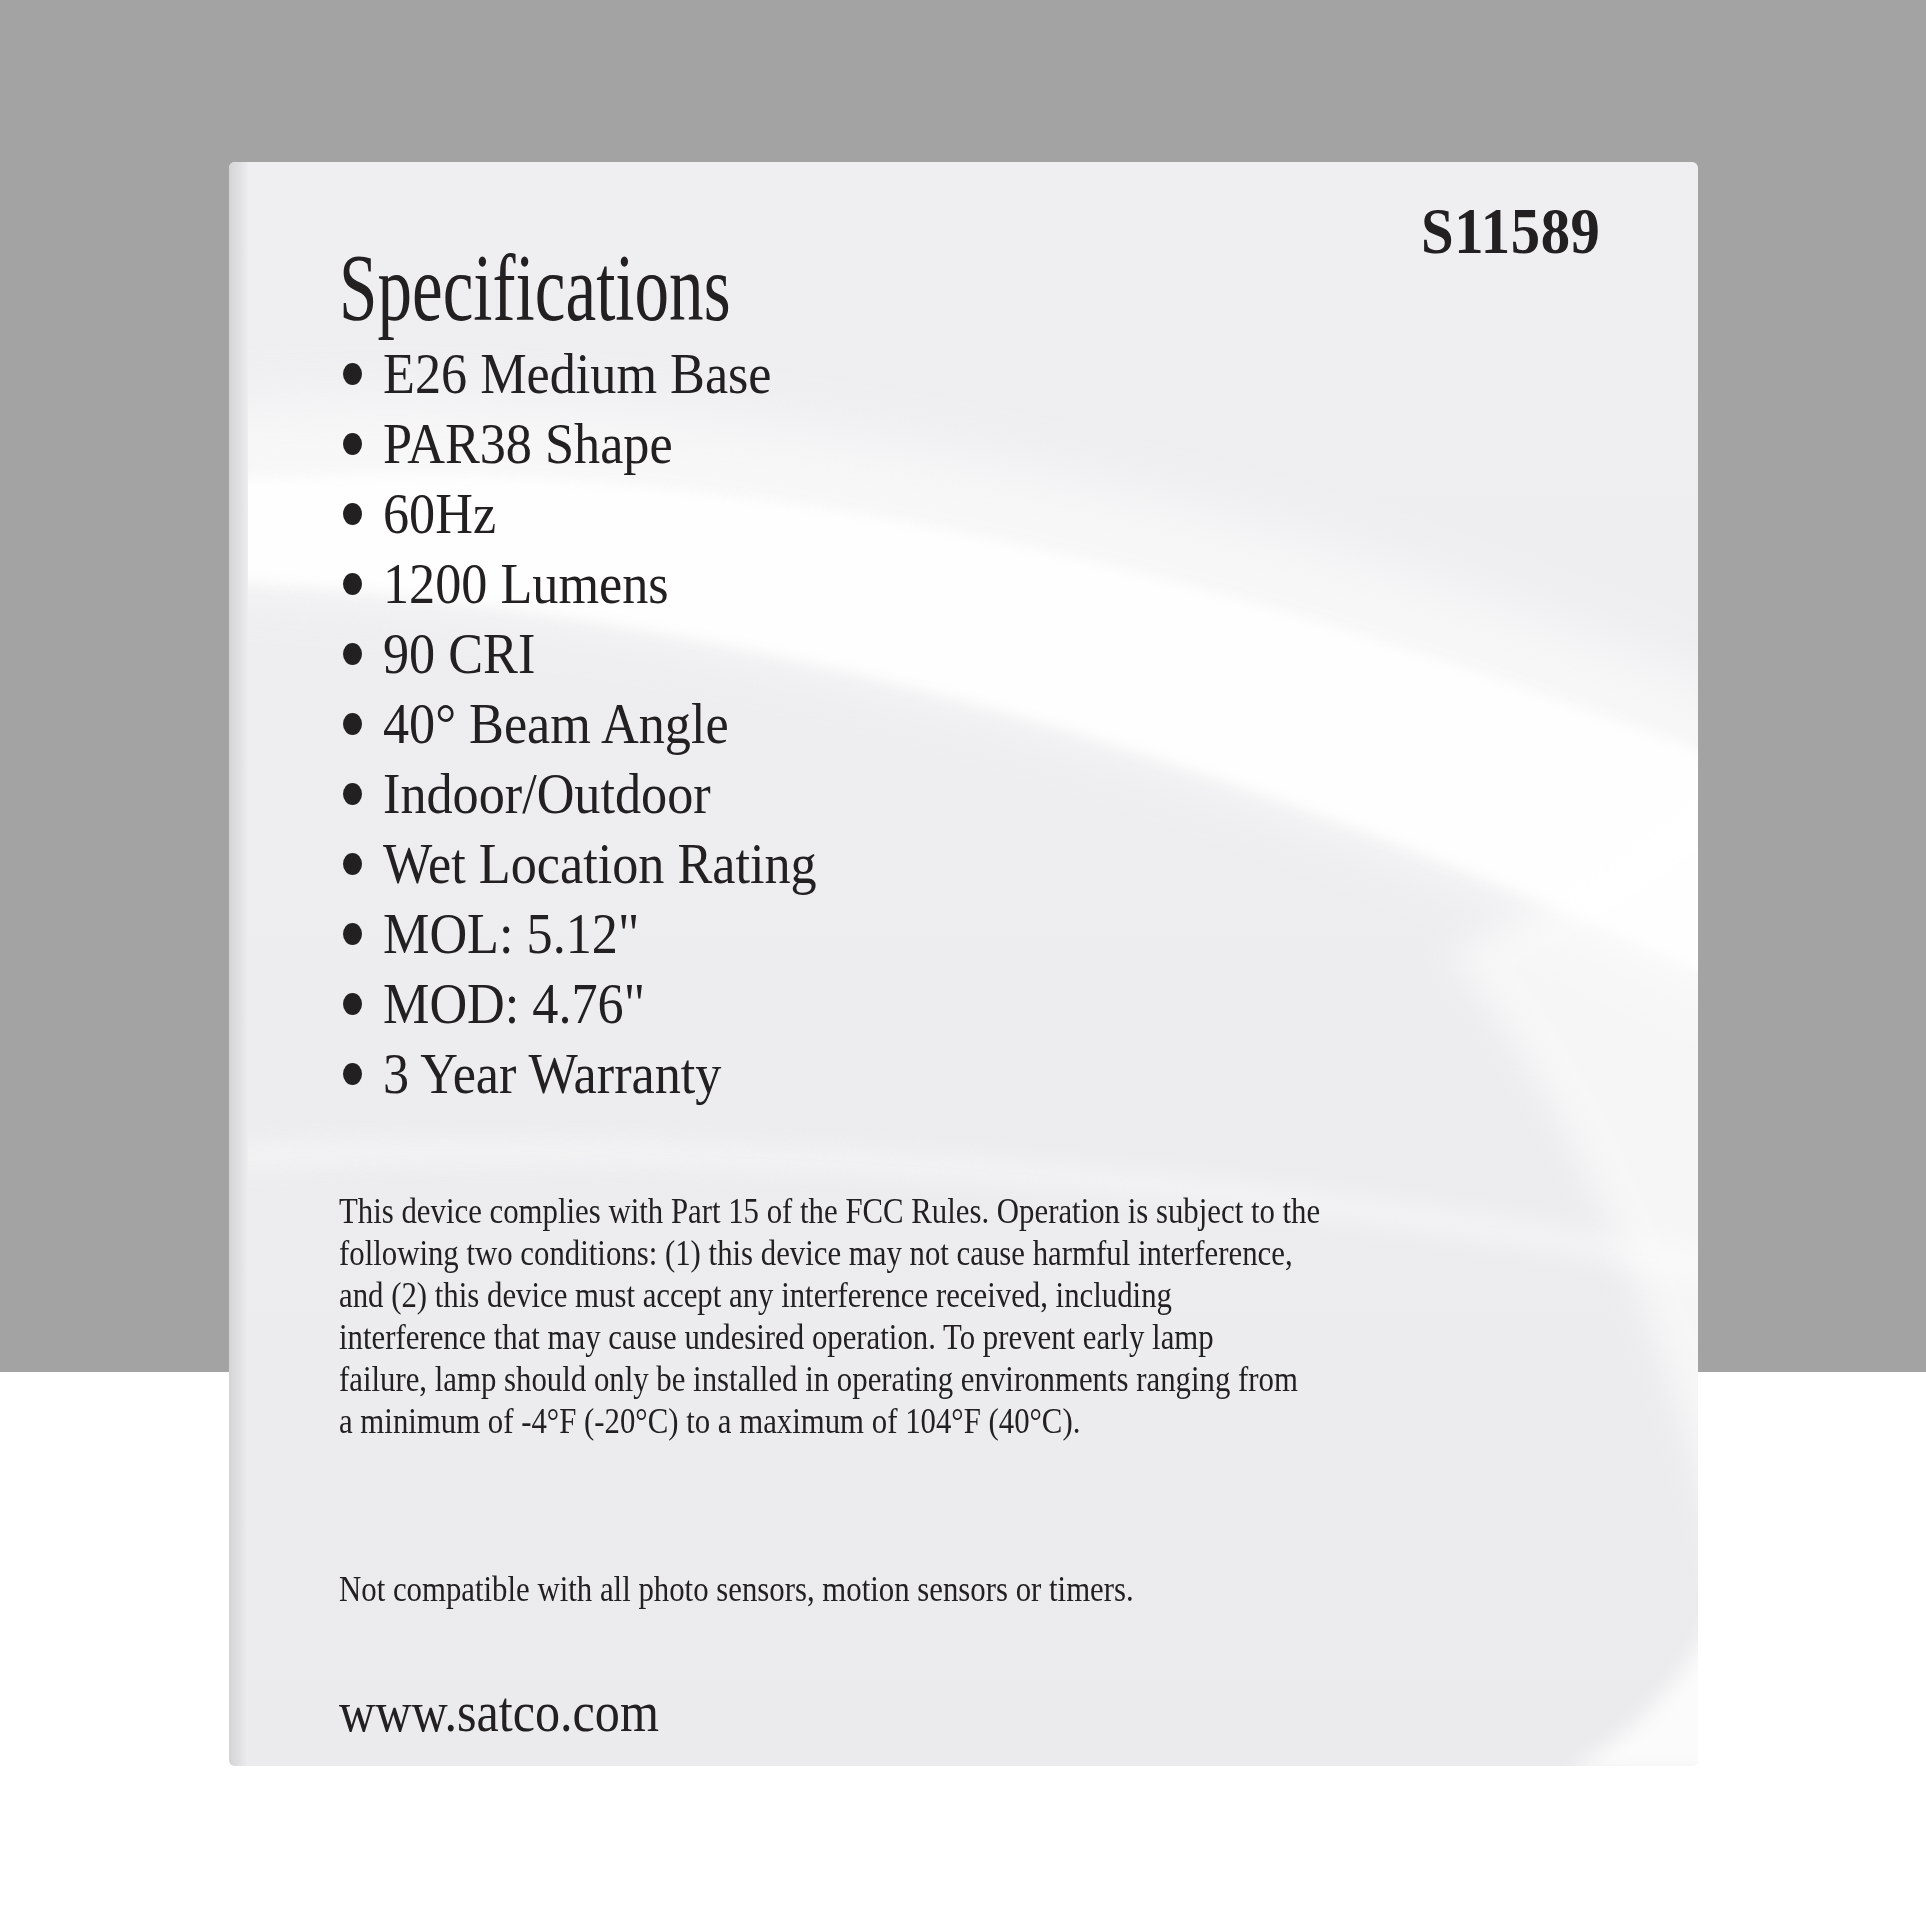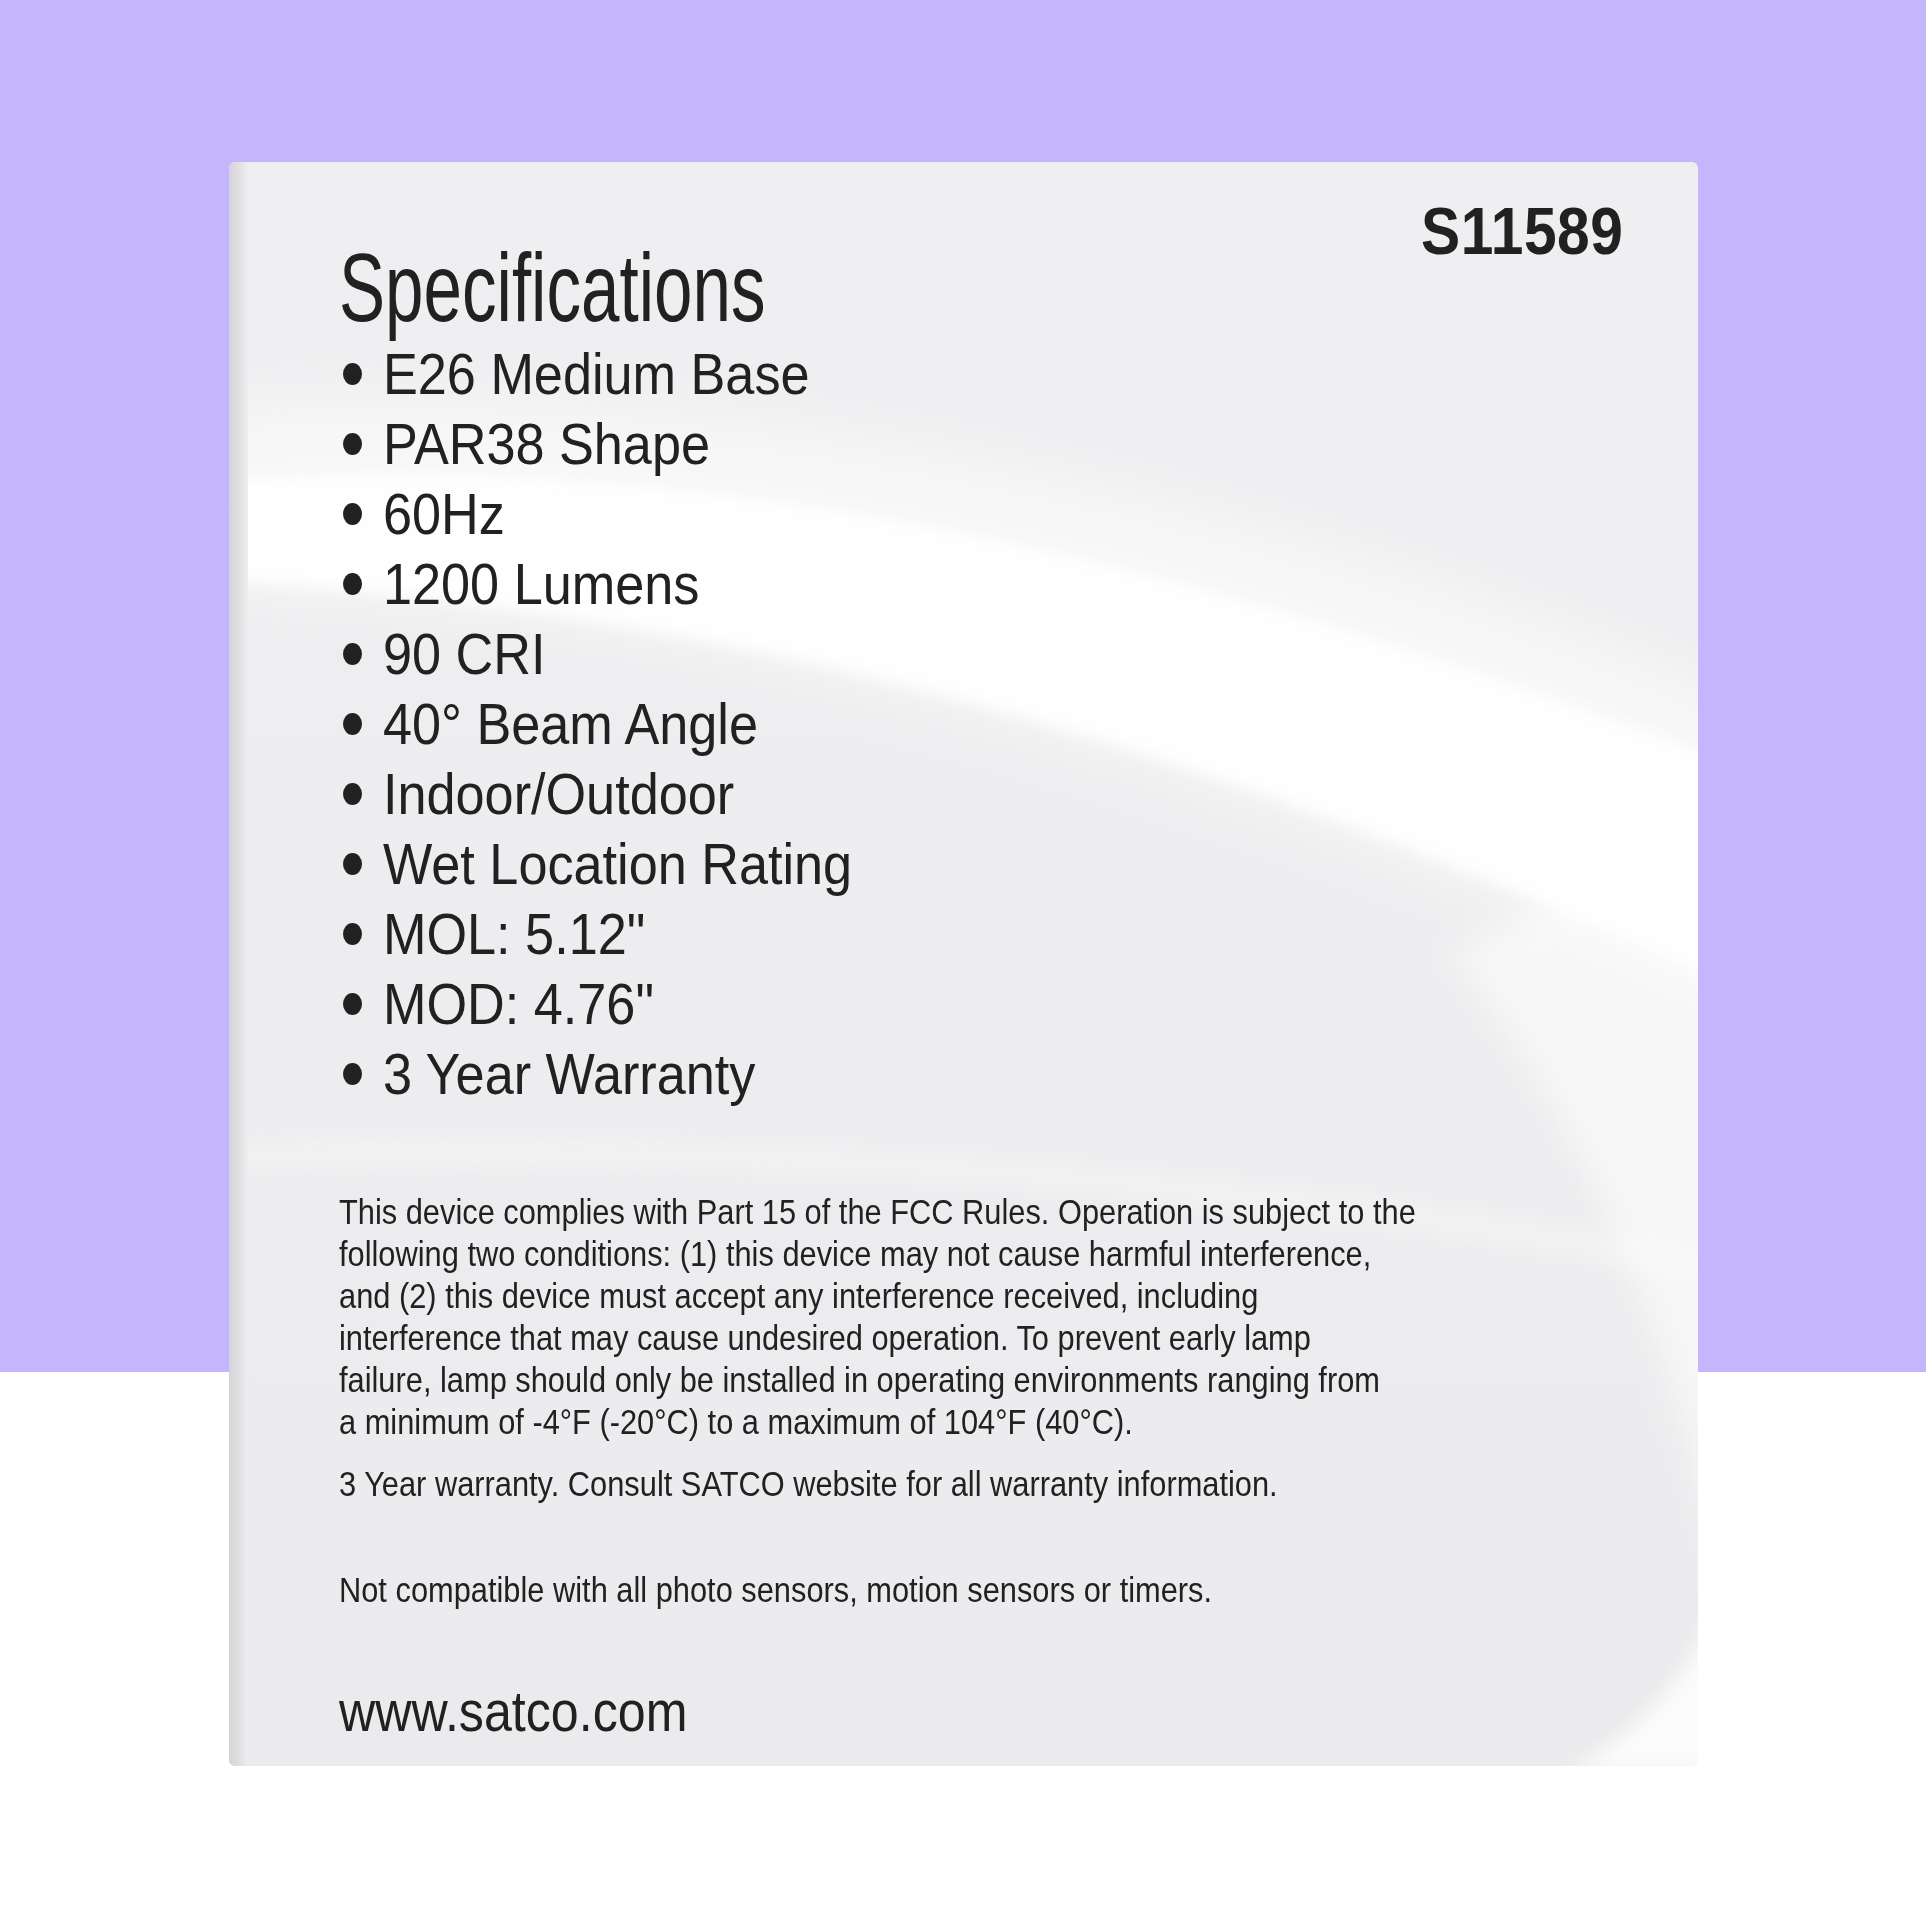--- a/index.html
+++ b/index.html
@@ -8,21 +8,22 @@
     width: 1926px;
     height: 1926px;
     background: #ffffff;
     font-family: "Liberation Sans", sans-serif;
     overflow: hidden;
   }
   .page {
     position: relative;
     width: 1926px;
     height: 1372px;
-    background: #c4b5fd;
+    background: #a3a3a3;
+    font-family: Liberation Serif, serif;
   }
   .card {
     position: absolute;
     left: 229px;
     top: 162px;
     width: 1469px;
     height: 1604px;
     background: linear-gradient(180deg, #efeff1 0%, #ededef 55%, #ebebed 100%);
     border-radius: 5.8px;
     overflow: hidden;
@@ -202,23 +203,20 @@
 
       <div class="para fcc">
         <div class="line"><span class="cx88">This device complies with Part 15 of the FCC Rules. Operation is subject to the</span></div>
         <div class="line"><span class="cx88">following two conditions: (1) this device may not cause harmful interference,</span></div>
         <div class="line"><span class="cx88">and (2) this device must accept any interference received, including</span></div>
         <div class="line"><span class="cx88">interference that may cause undesired operation. To prevent early lamp</span></div>
         <div class="line"><span class="cx88">failure, lamp should only be installed in operating environments ranging from</span></div>
         <div class="line"><span class="cx88">a minimum of -4°F (-20°C) to a maximum of 104°F (40°C).</span></div>
       </div>
 
-      <div class="para warranty">
-        <div class="line"><span class="cx88">3 Year warranty. Consult SATCO website for all warranty information.</span></div>
-      </div>
 
 
       <div class="para compat">
         <div class="line"><span class="cx88">Not compatible with all photo sensors, motion sensors or timers.</span></div>
       </div>
 
       <div class="website"><span class="cx88">www.satco.com</span></div>
 
     </div>
   </div>

